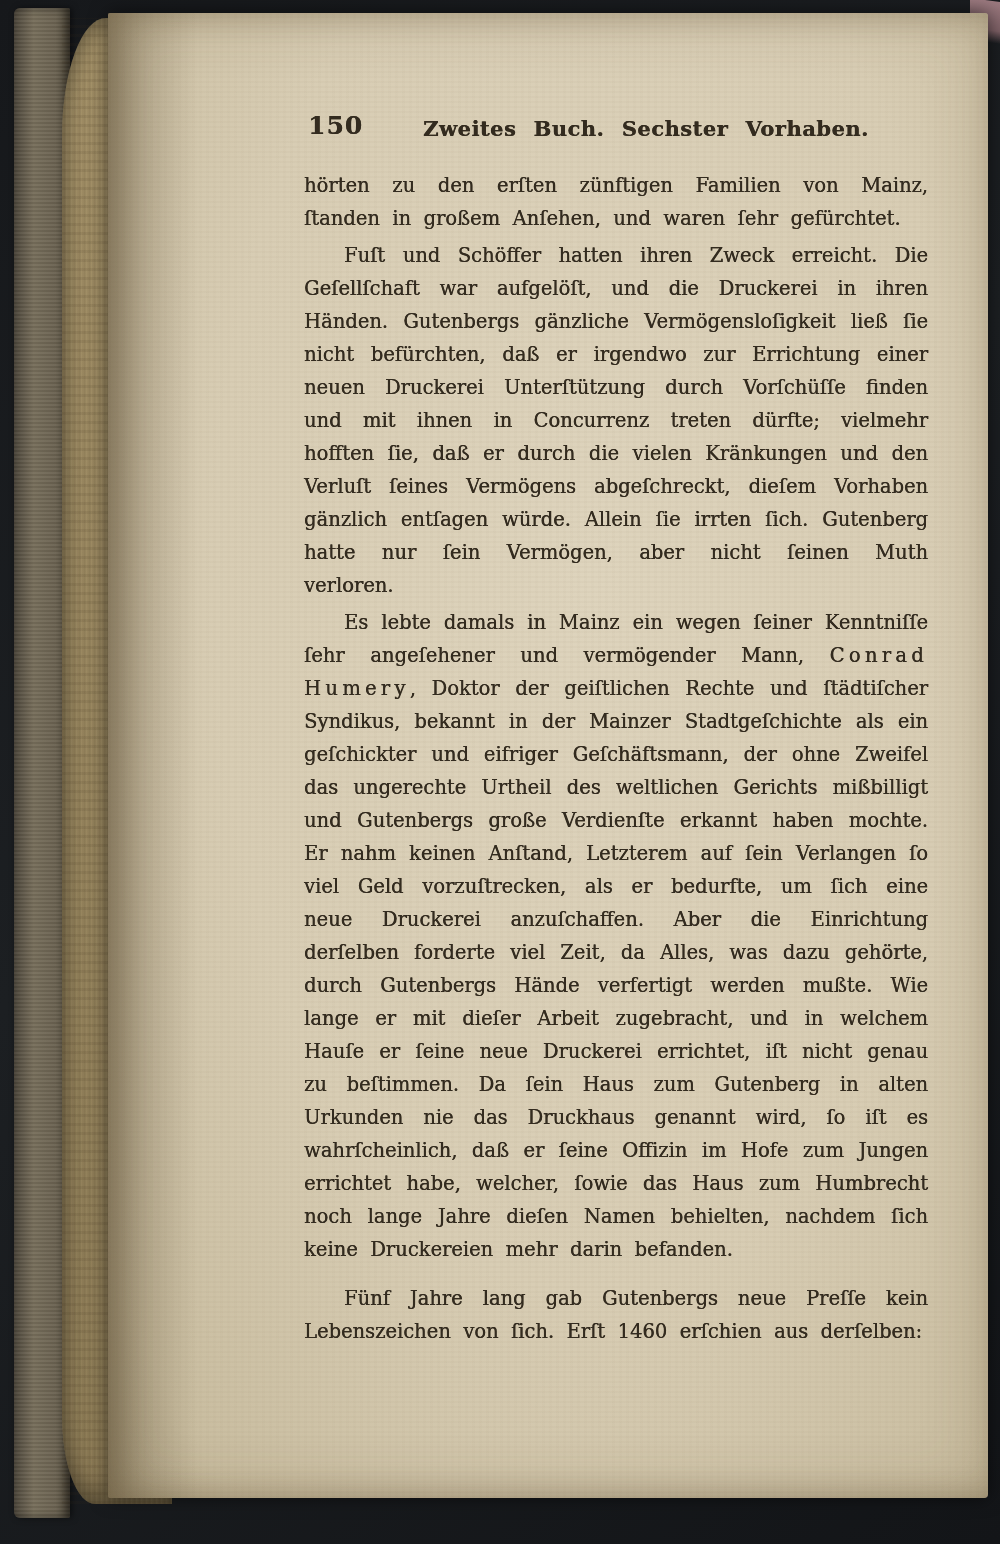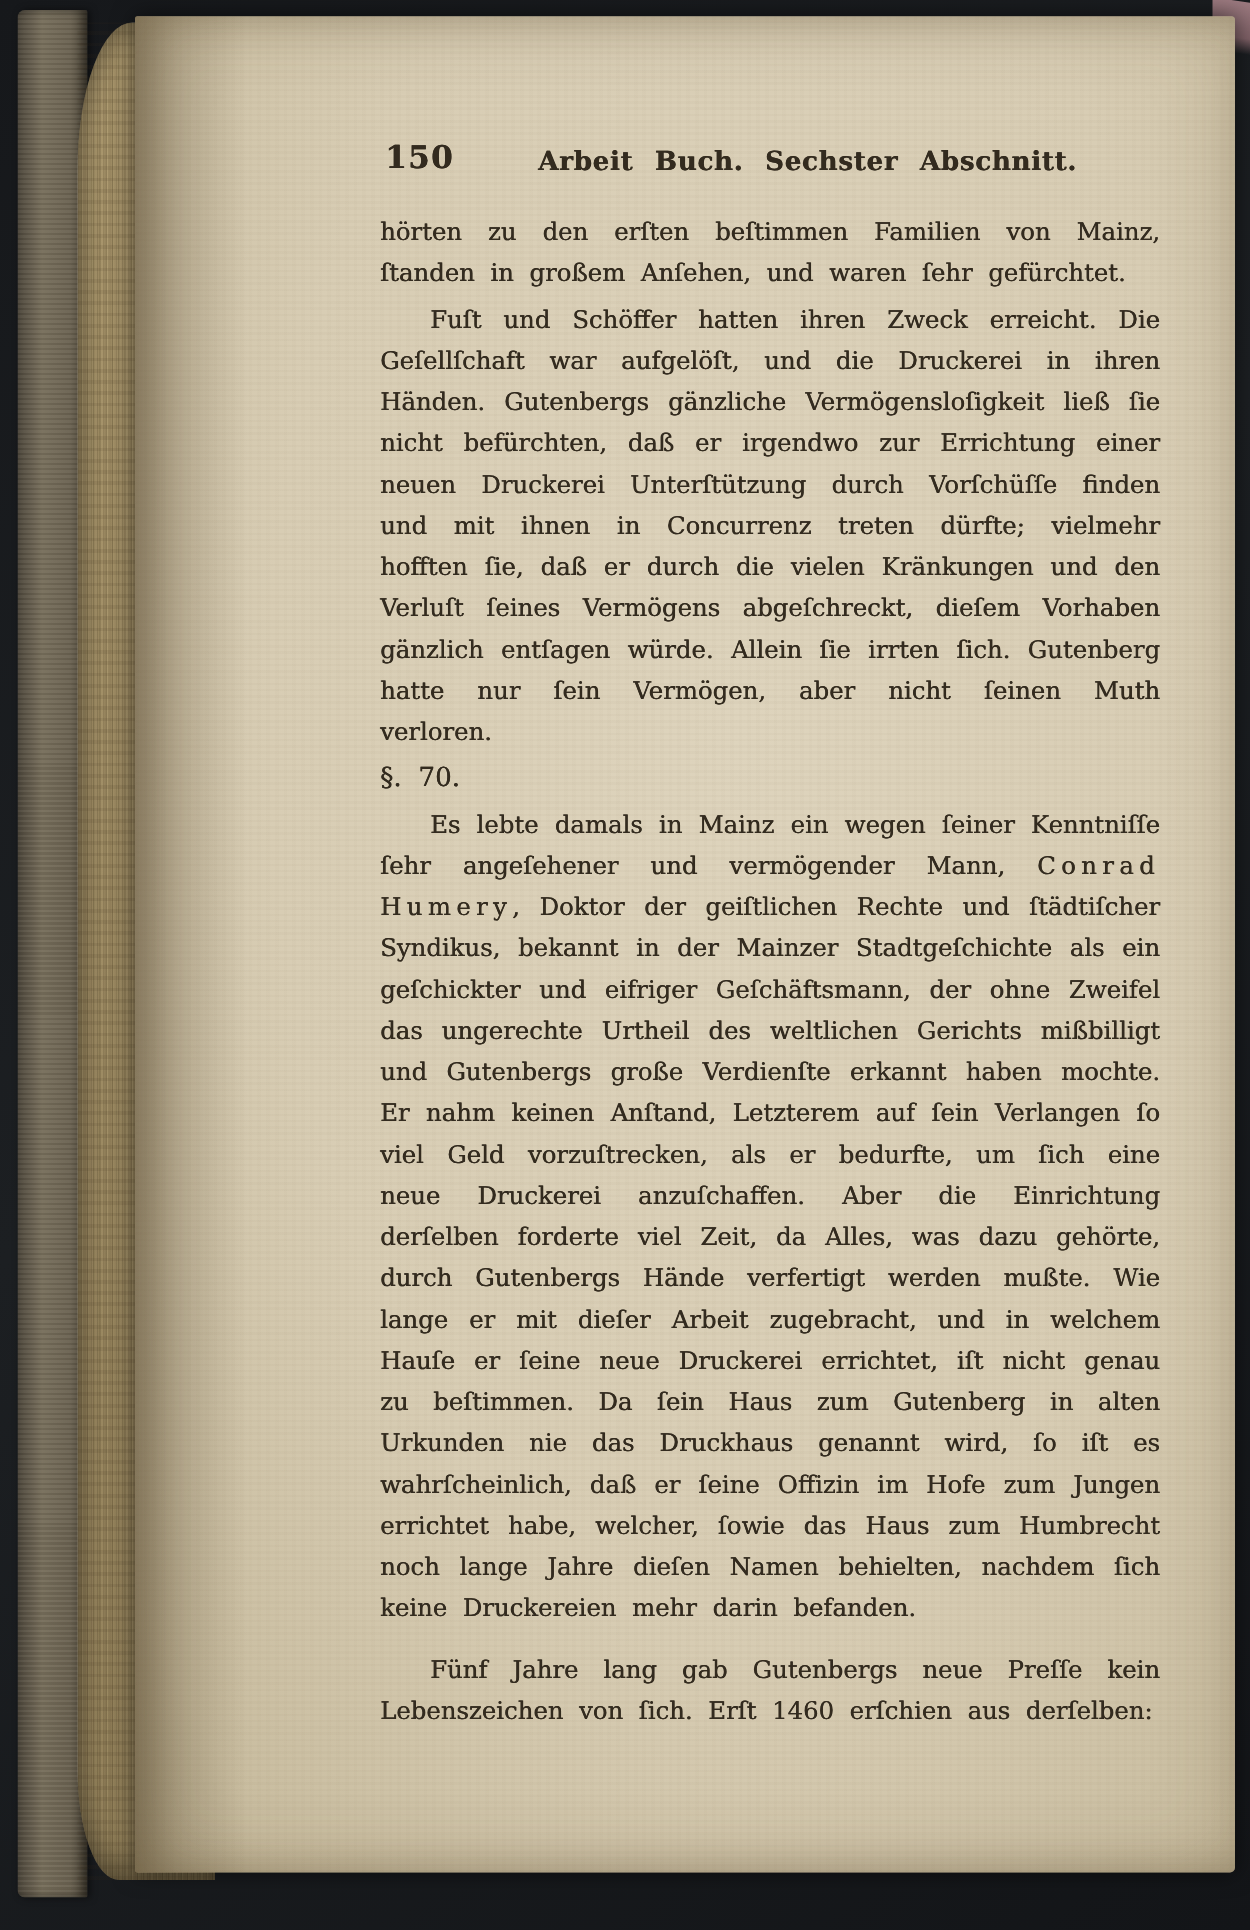--- a/index.html
+++ b/index.html
@@ -166,30 +166,29 @@
 
   <div class="spine-cloth"></div>
 
   <div class="page-stack"></div>
 
   <div class="book-page">
     <div class="text-area">
 
       <div class="page-head">
         <span class="page-num">150</span>
-        <span class="running-title">Arbeit Buch.  Sechster Abschnitt.</span>
+        <span class="running-title">Zweites Buch.  Sechster Vorhaben.</span>
       </div>
 
       <div class="body-text">
 
-        <p>hörten zu den erſten beſtimmen Familien von Mainz, ſtanden in großem Anſehen, und waren ſehr gefürchtet.</p>
+        <p>hörten zu den erſten zünftigen Familien von Mainz, ſtanden in großem Anſehen, und waren ſehr gefürchtet.</p>
 
         <p class="indented">Fuſt und Schöffer hatten ihren Zweck erreicht. Die Geſellſchaft war aufgelöſt, und die Druckerei in ihren Händen. Gutenbergs gänzliche Vermögensloſigkeit ließ ſie nicht befürchten, daß er irgendwo zur Errichtung einer neuen Druckerei Unterſtützung durch Vorſchüſſe finden und mit ihnen in Concurrenz treten dürfte; vielmehr hofften ſie, daß er durch die vielen Kränkungen und den Verluſt ſeines Vermögens abgeſchreckt, dieſem Vorhaben gänzlich entſagen würde. Allein ſie irrten ſich. Gutenberg hatte nur ſein Vermögen, aber nicht ſeinen Muth verloren.</p>
 
-        <p class="section-heading">§. 70.</p>
 
         <p class="indented"><span>Es lebte damals in Mainz ein wegen ſeiner Kenntniſſe ſehr angeſehener und vermögender Mann, </span><span class="spaced-name">Conrad Humery</span><span>, Doktor der geiſtlichen Rechte und ſtädtiſcher Syndikus, bekannt in der Mainzer Stadtgeſchichte als ein geſchickter und eifriger Geſchäftsmann, der ohne Zweifel das ungerechte Urtheil des weltlichen Gerichts mißbilligt und Gutenbergs große Verdienſte erkannt haben mochte. Er nahm keinen Anſtand, Letzterem auf ſein Verlangen ſo viel Geld vorzuſtrecken, als er bedurfte, um ſich eine neue Druckerei anzuſchaffen. Aber die Einrichtung derſelben forderte viel Zeit, da Alles, was dazu gehörte, durch Gutenbergs Hände verfertigt werden mußte. Wie lange er mit dieſer Arbeit zugebracht, und in welchem Hauſe er ſeine neue Druckerei errichtet, iſt nicht genau zu beſtimmen. Da ſein Haus zum Gutenberg in alten Urkunden nie das Druckhaus genannt wird, ſo iſt es wahrſcheinlich, daß er ſeine Offizin im Hofe zum Jungen errichtet habe, welcher, ſowie das Haus zum Humbrecht noch lange Jahre dieſen Namen behielten, nachdem ſich keine Druckereien mehr darin befanden.</span></p>
 
         <p class="indented last-para">Fünf Jahre lang gab Gutenbergs neue Preſſe kein Lebenszeichen von ſich. Erſt 1460 erſchien aus derſelben:</p>
 
       </div>
     </div>
   </div>
 
 </div>

